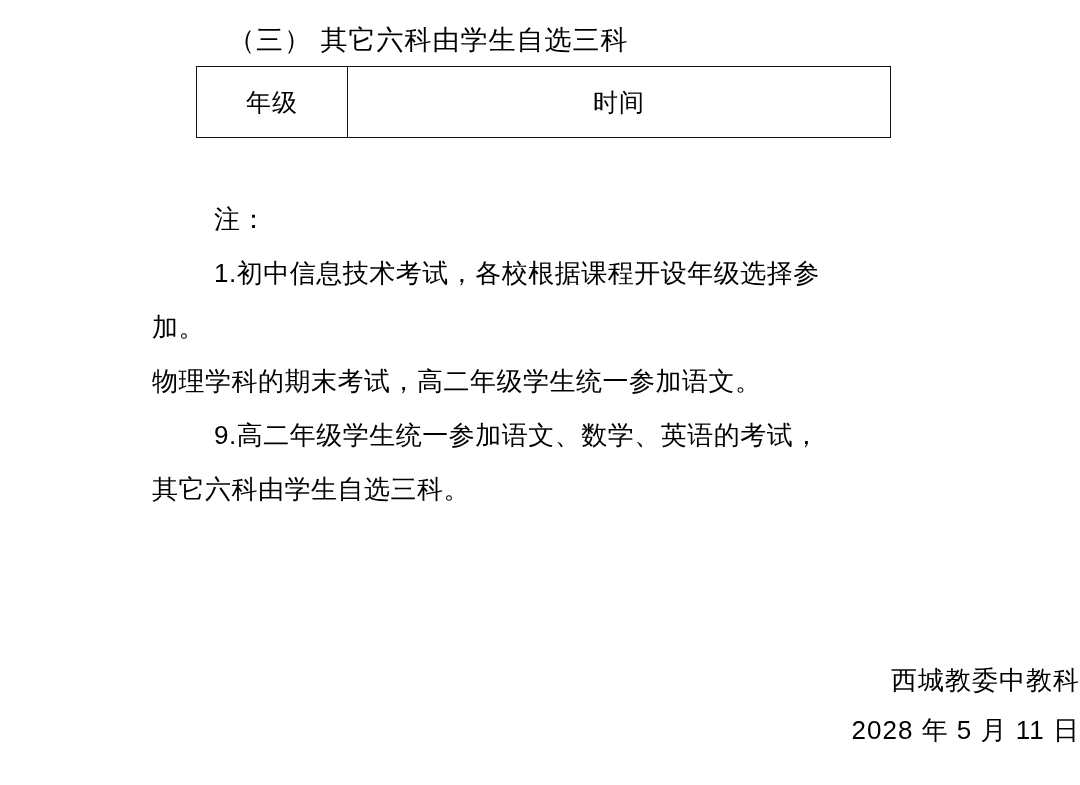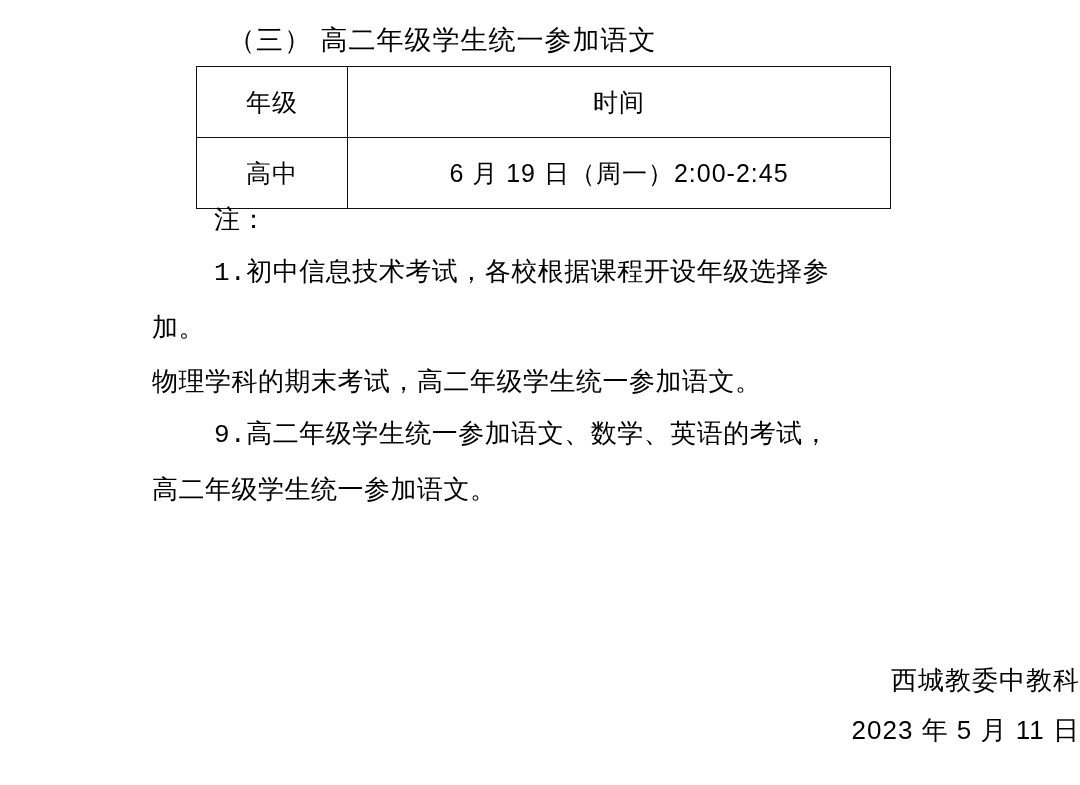--- a/index.html
+++ b/index.html
@@ -62,21 +62,21 @@
     left: 152px;
     top: 192px;
     width: 800px;
     font-size: 26px;
     line-height: 54px;
   }
   .notes p {
     margin: 0;
     letter-spacing: 0.5px;
   }
-  .indent1 { text-indent: 62px; font-family: Liberation Mono, monospace; }
+  .indent1 { text-indent: 62px; }
   .indent-note { text-indent: 62px; }
 
   
   .signature {
     position: absolute;
     left: 0;
     top: 655px;
     width: 1080px;
     text-align: right;
     font-size: 26px;
@@ -85,44 +85,40 @@
   }
   .signature .line {
     padding-left: 92px;
   }
 </style>
 </head>
 <body>
 
 <div class="page">
 
-  <div class="heading">（三） 高二年级学生统一参加语文</div>
+  <div class="heading">（三） 其它六科由学生自选三科</div>
 
   <div class="table-wrap">
     <table class="exam-table">
       <tbody>
         <tr>
           <td class="col-grade">年级</td>
           <td class="col-time">时间</td>
-        </tr>
-        <tr>
-          <td class="col-grade">高中</td>
-          <td class="col-time">6 月 19 日（周一）2:00-2:45</td>
         </tr>
       </tbody>
     </table>
   </div>
 
   <div class="notes">
     <p class="indent-note">注：</p>
     <p class="indent1">1.初中信息技术考试，各校根据课程开设年级选择参</p>
     <p>加。</p>
     <p>物理学科的期末考试，高二年级学生统一参加语文。</p>
     <p class="indent1">9.高二年级学生统一参加语文、数学、英语的考试，</p>
-    <p>高二年级学生统一参加语文。</p>
+    <p>其它六科由学生自选三科。</p>
   </div>
 
   <div class="signature">
     <div class="line">西城教委中教科</div>
-    <div class="line">2023 年 5 月 11 日</div>
+    <div class="line">2028 年 5 月 11 日</div>
   </div>
 
 </div>
 
 </body></html>

